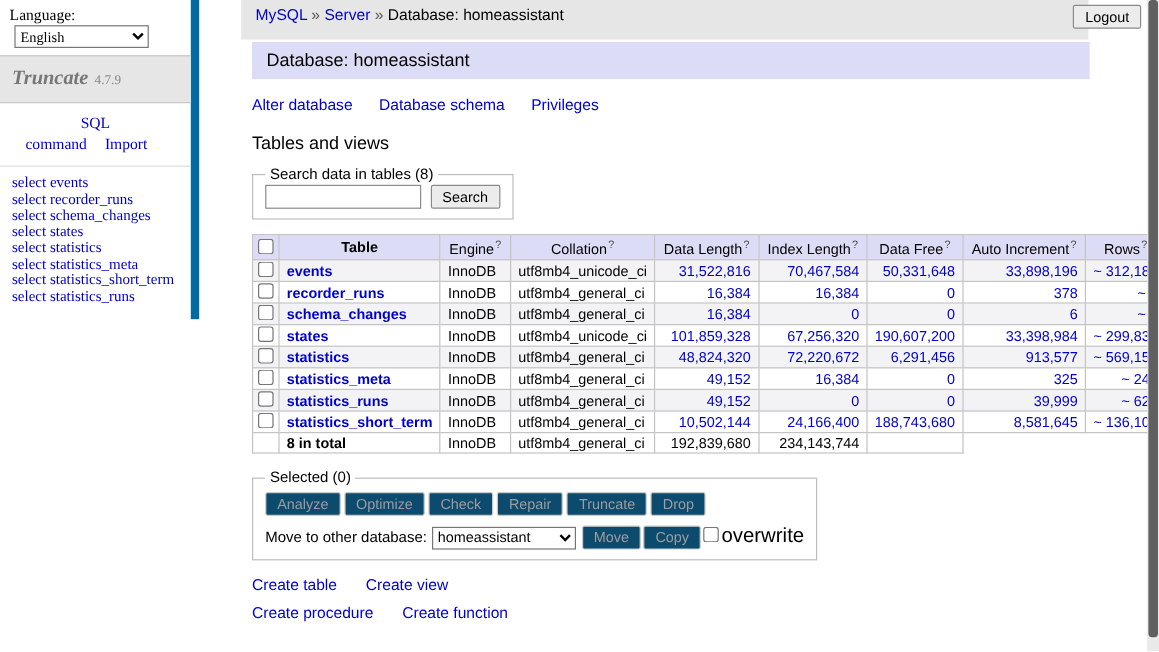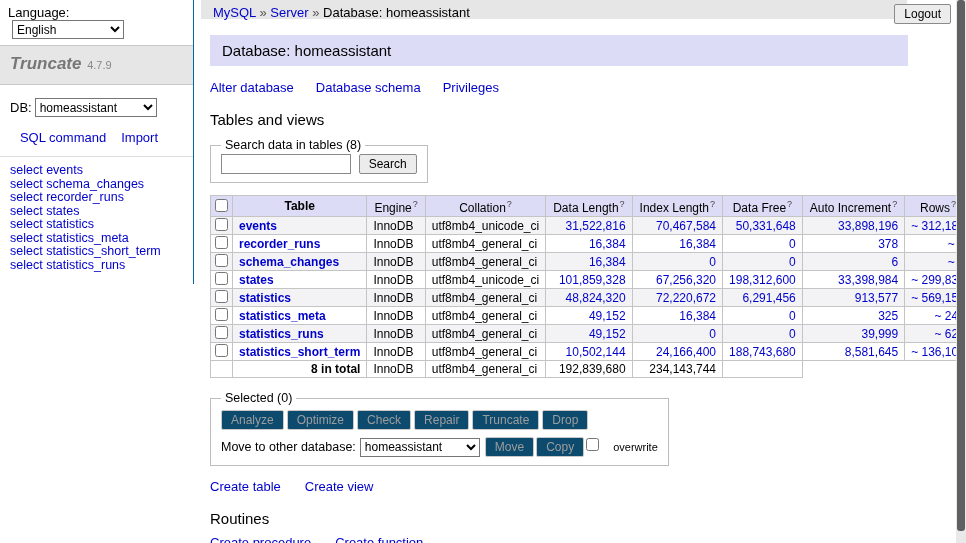--- a/index.html
+++ b/index.html
@@ -7,37 +7,37 @@
   html,body { width:966px; height:543px; }
   body { overflow:hidden; position:relative; background:#fff;
          font-family:"Liberation Sans", sans-serif; font-size:13px; color:#000; }
   a { color:var(--link); text-decoration:none; cursor:pointer; }
   select { font-family:inherit; font-size:12px; background:#fff; border:1px solid #767676; height:19px; }
   button { font-family:inherit; font-size:12px; padding:2px 9px; background:#ececec;
            border:1px solid #8a8a8a; border-radius:2px; color:#000; cursor:pointer; }
   button:disabled { color:#9d9d9d; background:#0c4a6e; border-color:#c9c9c9; cursor:default; }
 
   
-  #sidebar { position:absolute; left:0; top:0; width:194px; background:#fff;
-             border-right:1px solid #0369a1; padding-bottom:4px; }
+  #sidebar { position:absolute; left:0; top:0; width:166px; background:#fff;
+             border-right:7px solid #0369a1; padding-bottom:4px;font-family:Liberation Serif, serif; }
   .lang-row { padding:5px 8px 6px; }
   .lang-row select { width:112px; margin-left:4px; }
   .logo-band { background:var(--bar); border-top:1px solid #c8c8c8; border-bottom:1px solid #c8c8c8;
                padding:8px 10px 10px; }
   .logo { font-style:italic; font-weight:bold; font-size:17px; color:#777; }
   .ver { font-size:11px; color:#888; margin-left:2px; }
   .db-row { padding:13px 10px 4px; }
   .db-row select { width:122px; margin-left:3px; }
   .cmd-links { padding:8px 10px 10px; line-height:17px; border-bottom:1px solid #ddd;text-align:center; }
   .cmd-links a { margin-right:15px; }
   .table-links { padding:7px 10px 8px; }
   .table-links a { display:block; font-size:12.5px; line-height:13.5px; }
 
   
-  #breadcrumb { position:absolute; left:201px; top:0; width:706px; height:19px;
+  #breadcrumb { position:absolute; left:201px; top:0; width:706px; height:33px;
                 background:var(--bar); line-height:25px; padding:0 12px; font-size:13px;
                 white-space:nowrap; }
   #breadcrumb .sep { color:#555; }
   #logout { position:absolute; top:4px; right:15px; }
 
   
   #main { position:absolute; left:210px; top:25px; width:698px; }
   #db-title { background:var(--accent); margin-top:10px; padding:7px 12px;
               font-size:15px; font-weight:normal; }
   .links-row { margin-top:14px; }
@@ -54,29 +54,29 @@
   #tables { margin-top:12px; border-collapse:collapse; font-size:12px; }
   #tables th, #tables td { border:1px solid #c4c4c4; padding:2px 6px; line-height:12px;
                            white-space:nowrap; }
   #tables thead th { background:var(--accent); font-weight:normal; text-align:center; padding:2px 7px; }
   sup.help { font-size:9px; color:#444; margin-left:1px; }
   #tables tr.odd { background:#f3f3f6; }
   #tables td.c, #tables th.c { text-align:center; padding:1px 4px; }
   #tables td.name a { font-weight:bold; }
   #tables td.num { text-align:right; }
   #tables tr.total td { color:#000; background:#fff; }
-  #tables tr.total td.bold { font-weight:bold;text-align:right; }
+  #tables tr.total td.bold { font-weight:bold; }
 
   #selected-fieldset { margin-top:13px; }
   .sel-buttons { margin-top:3px; }
   .sel-buttons button { margin-right:3px; }
   .move-row { margin-top:7px; font-size:12.5px; }
   .move-row select { width:120px; margin:0 5px 0 4px; }
   .move-row button { margin-right:2px; }
-  .move-row label { margin-left:14px; font-size:11px; }
+  .move-row label { margin-left:2px; font-size:17px; }
 
   .create-links { margin-top:13px; }
   .create-links a { margin-right:24px; }
   h3.rt { margin-top:16px; }
   .routines-links { margin-top:8px; }
   .routines-links a { margin-right:24px; }
 
   
   #scrollbar { position:absolute; right:0; top:0; width:10px; height:543px; background:#e9e9e9; }
   #scrollbar .thumb { position:absolute; left:1px; top:0; width:8px; height:531px;
@@ -88,32 +88,27 @@
 <div id="sidebar">
   <div class="lang-row">
     <span>Language:</span><select>
       <option>English</option>
     </select>
   </div>
   <div class="logo-band">
     <span class="logo">Truncate</span>
     <span class="ver">4.7.9</span>
   </div>
-  <div class="db-row">
-    <span>DB:</span><select>
-      <option>homeassistant</option>
-    </select>
-  </div>
   <div class="cmd-links" id="cmd-links">
       <div><a>SQL command</a><a>Import</a></div>
     </div>
   <div class="table-links" id="table-links">
       <a>select events</a>
+      <a>select recorder_runs</a>
       <a>select schema_changes</a>
-      <a>select recorder_runs</a>
       <a>select states</a>
       <a>select statistics</a>
       <a>select statistics_meta</a>
       <a>select statistics_short_term</a>
       <a>select statistics_runs</a>
     </div>
 </div>
 
 <div id="breadcrumb"><a>MySQL</a><span class="sep"> » </span><a>Server</a><span class="sep"> » </span><span>Database: homeassistant</span></div>
 <button id="logout">Logout</button>
@@ -181,21 +176,21 @@
           <td class="num"><a>6</a></td>
           <td class="num"><a>~ 3</a></td>
         </tr>
         <tr>
           <td class="c"><input type="checkbox" style=""></td>
           <td class="name"><a>states</a></td>
           <td>InnoDB</td>
           <td>utf8mb4_unicode_ci</td>
           <td class="num"><a>101,859,328</a></td>
           <td class="num"><a>67,256,320</a></td>
-          <td class="num"><a>198,312,600</a></td>
+          <td class="num"><a>190,607,200</a></td>
           <td class="num"><a>33,398,984</a></td>
           <td class="num"><a>~ 299,833</a></td>
         </tr>
         <tr class="odd">
           <td class="c"><input type="checkbox" style=""></td>
           <td class="name"><a>statistics</a></td>
           <td>InnoDB</td>
           <td>utf8mb4_general_ci</td>
           <td class="num"><a>48,824,320</a></td>
           <td class="num"><a>72,220,672</a></td>
@@ -253,21 +248,20 @@
     <div class="sel-buttons" id="sel-buttons"><button disabled="">Analyze</button><button disabled="">Optimize</button><button disabled="">Check</button><button disabled="">Repair</button><button disabled="">Truncate</button><button disabled="">Drop</button></div>
     <div class="move-row">
       <span>Move to other database:</span><select>
         <option>homeassistant</option>
       </select><span id="move-buttons"><button disabled="">Move</button><button disabled="">Copy</button></span><input type="checkbox" id="overwrite" style=""><label for="overwrite">overwrite</label>
     </div>
   </fieldset>
 
   <div class="create-links" id="create-links"><a>Create table</a><a>Create view</a></div>
 
-  <h3 class="rt">Routines</h3>
   <div class="routines-links" id="routines-links"><a>Create procedure</a><a>Create function</a></div>
 
   
 </div>
 
 <div id="scrollbar">
   <div class="thumb"></div>
 </div>
 
 </body></html>

